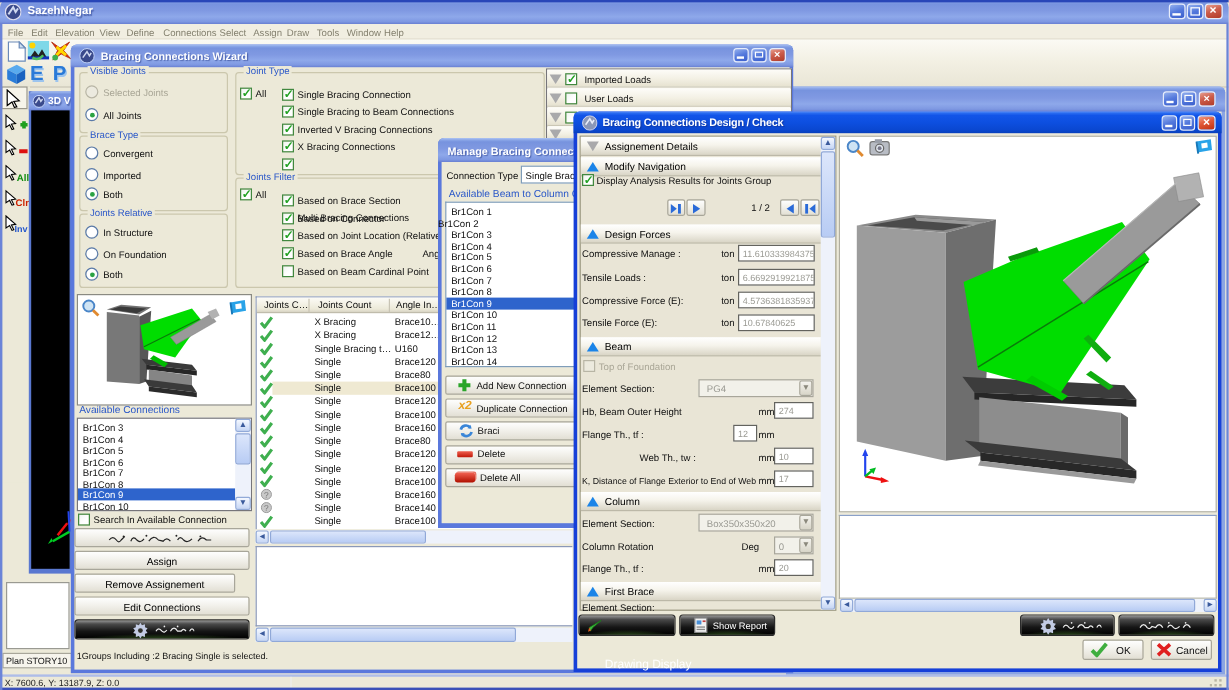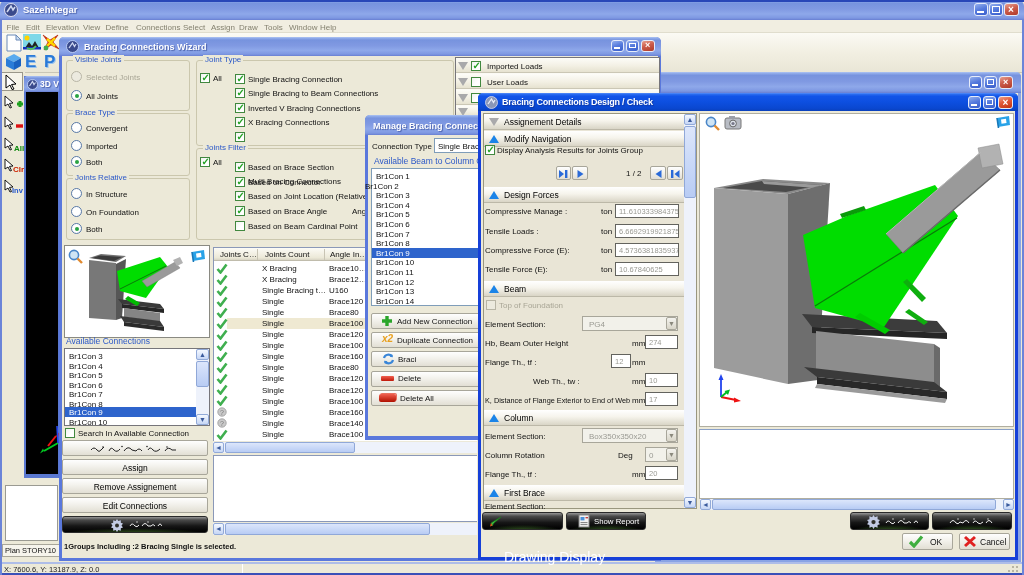--- a/index.html
+++ b/index.html
@@ -310,34 +310,34 @@
 <div class="chk" style="left:65px;top:428px;"></div>
 <div class="lbl" style="left:78px;top:429px;">Search In Available Connection</div>
 <div class="btn" style="left:62px;top:440px;width:146px;height:16px;"><svg width="92" height="10" style="margin-top:3px;" viewBox="0 0 92 10">
       <path d="M2 6 q3 -4 6 0 q2 3 4 0 l3 -3 M20 7 q2 -5 5 -1 q3 3 6 -1 m4 2 q4 -6 8 -1 l4 1 q3 -4 6 0 m6 -1 q2 -4 5 0 q3 3 7 -1 m5 2 q3 -5 7 -1 l4 0" stroke="#222" stroke-width="1" fill="none"></path>
       <circle cx="14" cy="3" r="0.8" fill="#222"></circle>
       <circle cx="33" cy="2.5" r="0.8" fill="#222"></circle>
       <circle cx="58" cy="2.5" r="0.8" fill="#222"></circle>
       <circle cx="78" cy="3" r="0.8" fill="#222"></circle>
     </svg></div>
 <div class="btn" style="left:62px;top:459px;width:146px;height:16px;padding-top:3px;">Assign</div>
-<div class="btn" style="left:62px;top:478px;width:146px;height:16px;padding-top:3px;">Remove Assignement</div>
+<div class="btn" style="left:62px;top:478px;width:134px;height:16px;padding-top:3px;">Remove Assignement</div>
 <div class="btn" style="left:62px;top:497px;width:146px;height:16px;padding-top:3px;">Edit Connections</div>
 <div class="dbtn" style="left:62px;top:516px;width:146px;height:17px;"></div>
 <svg class="ab" style="left:110px;top:518px;" width="14" height="14" viewBox="0 0 14 14">
     <path d="M7 1 L8.3 3 L10.8 2.2 L10.8 4.8 L13 5.5 L11.5 7.5 L13 9.5 L10.8 10.2 L10.8 12.8 L8.3 12 L7 14 L5.7 12 L3.2 12.8 L3.2 10.2 L1 9.5 L2.5 7.5 L1 5.5 L3.2 4.8 L3.2 2.2 L5.7 3 Z" fill="#c3cbe4"></path>
     <circle cx="7" cy="7.5" r="2" fill="#30302a"></circle>
   </svg>
 <svg class="ab" style="left:128px;top:520px;" width="34" height="9" viewBox="0 0 34 9">
     <path d="M2 6 q2 -4 5 0 q2 2 4 -1 m3 1 q3 -5 6 0 l3 0 q2 -3 4 0 m3 0 q2 -4 4 0" stroke="#eee" stroke-width="1" fill="none"></path>
     <circle cx="9" cy="2" r="0.7" fill="#eee"></circle>
     <circle cx="20" cy="2" r="0.7" fill="#eee"></circle>
   </svg>
 
-<div class="ab" style="left:64px;top:542px;font-size:7.5px;color:#111;font-weight:bold;">1Groups Including :2 Bracing Single is selected.</div>
+<div class="ab" style="left:64px;top:542px;font-size:7.5px;color:#111;">1Groups Including :2 Bracing Single is selected.</div>
 
 <div class="ab" style="left:213px;top:247px;width:264px;height:194px;background:#fff;border-top:1px solid #8a98b8;border-left:1px solid #8a98b8;"></div>
 <div class="ab" style="left:214px;top:248px;width:263px;height:13px;background:linear-gradient(180deg,#fcfbf6,#ece9d8 80%,#d8d4c4);border-bottom:1px solid #c0bcac;"></div>
 <div class="ab" style="left:257px;top:249px;width:1px;height:11px;background:#c8c4b4;"></div>
 <div class="ab" style="left:324px;top:249px;width:1px;height:11px;background:#c8c4b4;"></div>
 <div class="lbl8" style="left:220px;top:250px;">Joints C…</div>
 <div class="lbl8" style="left:265px;top:250px;">Joints Count</div>
 <div class="lbl8" style="left:330px;top:250px;">Angle In…</div>
 <div class="ab" style="left:227px;top:318px;width:250px;height:11px;background:#efe9d2;"></div>
 <svg class="ab" style="left:216px;top:262.5px;" width="12" height="11">
@@ -640,21 +640,21 @@
 <div class="sb" style="left:700px;top:499px;width:314px;height:11px;"></div>
 <div class="sbB" style="left:700px;top:499px;width:11px;height:11px;">◄</div>
 <div class="sbT" style="left:712px;top:499px;width:284px;height:11px;"></div>
 <div class="sbB" style="left:1003px;top:499px;width:11px;height:11px;">►</div>
 
 <div class="dbtn" style="left:482px;top:512px;width:81px;height:18px;"></div>
 <svg class="ab" style="left:488px;top:515px;" width="15" height="13">
     <path d="M13 2 L6 8 L4 11 L3 8 Z" fill="#3fbf3f" stroke="#1a7a1a" stroke-width="0.7"></path>
     <path d="M3 8 L2 11.5 L4.5 10.5" fill="#e06020"></path>
   </svg>
-<div class="ab" style="left:504px;top:517px;font-size:14px;color:#fff;white-space:nowrap;margin-top:32px;">Drawing Display</div>
+<div class="ab" style="left:504px;top:517px;font-size:10px;color:#fff;white-space:nowrap;margin-top:32px;">Drawing Display</div>
 <div class="dbtn" style="left:566px;top:512px;width:80px;height:18px;"></div>
 <svg class="ab" style="left:578px;top:514px;" width="13" height="14">
     <rect x="1" y="1" width="10" height="12" fill="#f2f2f2" stroke="#888"></rect>
     <rect x="2.5" y="3" width="4" height="3.4" fill="#4a90d8"></rect>
     <rect x="7.5" y="3" width="2.5" height="1.4" fill="#c04040"></rect>
     <rect x="2.5" y="8" width="7" height="1.1" fill="#888"></rect>
     <rect x="2.5" y="10" width="7" height="1.1" fill="#888"></rect>
   </svg>
 <div class="ab" style="left:594px;top:517px;font-size:7.8px;color:#fff;white-space:nowrap;">Show Report</div>
 <div class="dbtn" style="left:850px;top:512px;width:79px;height:18px;"></div>

